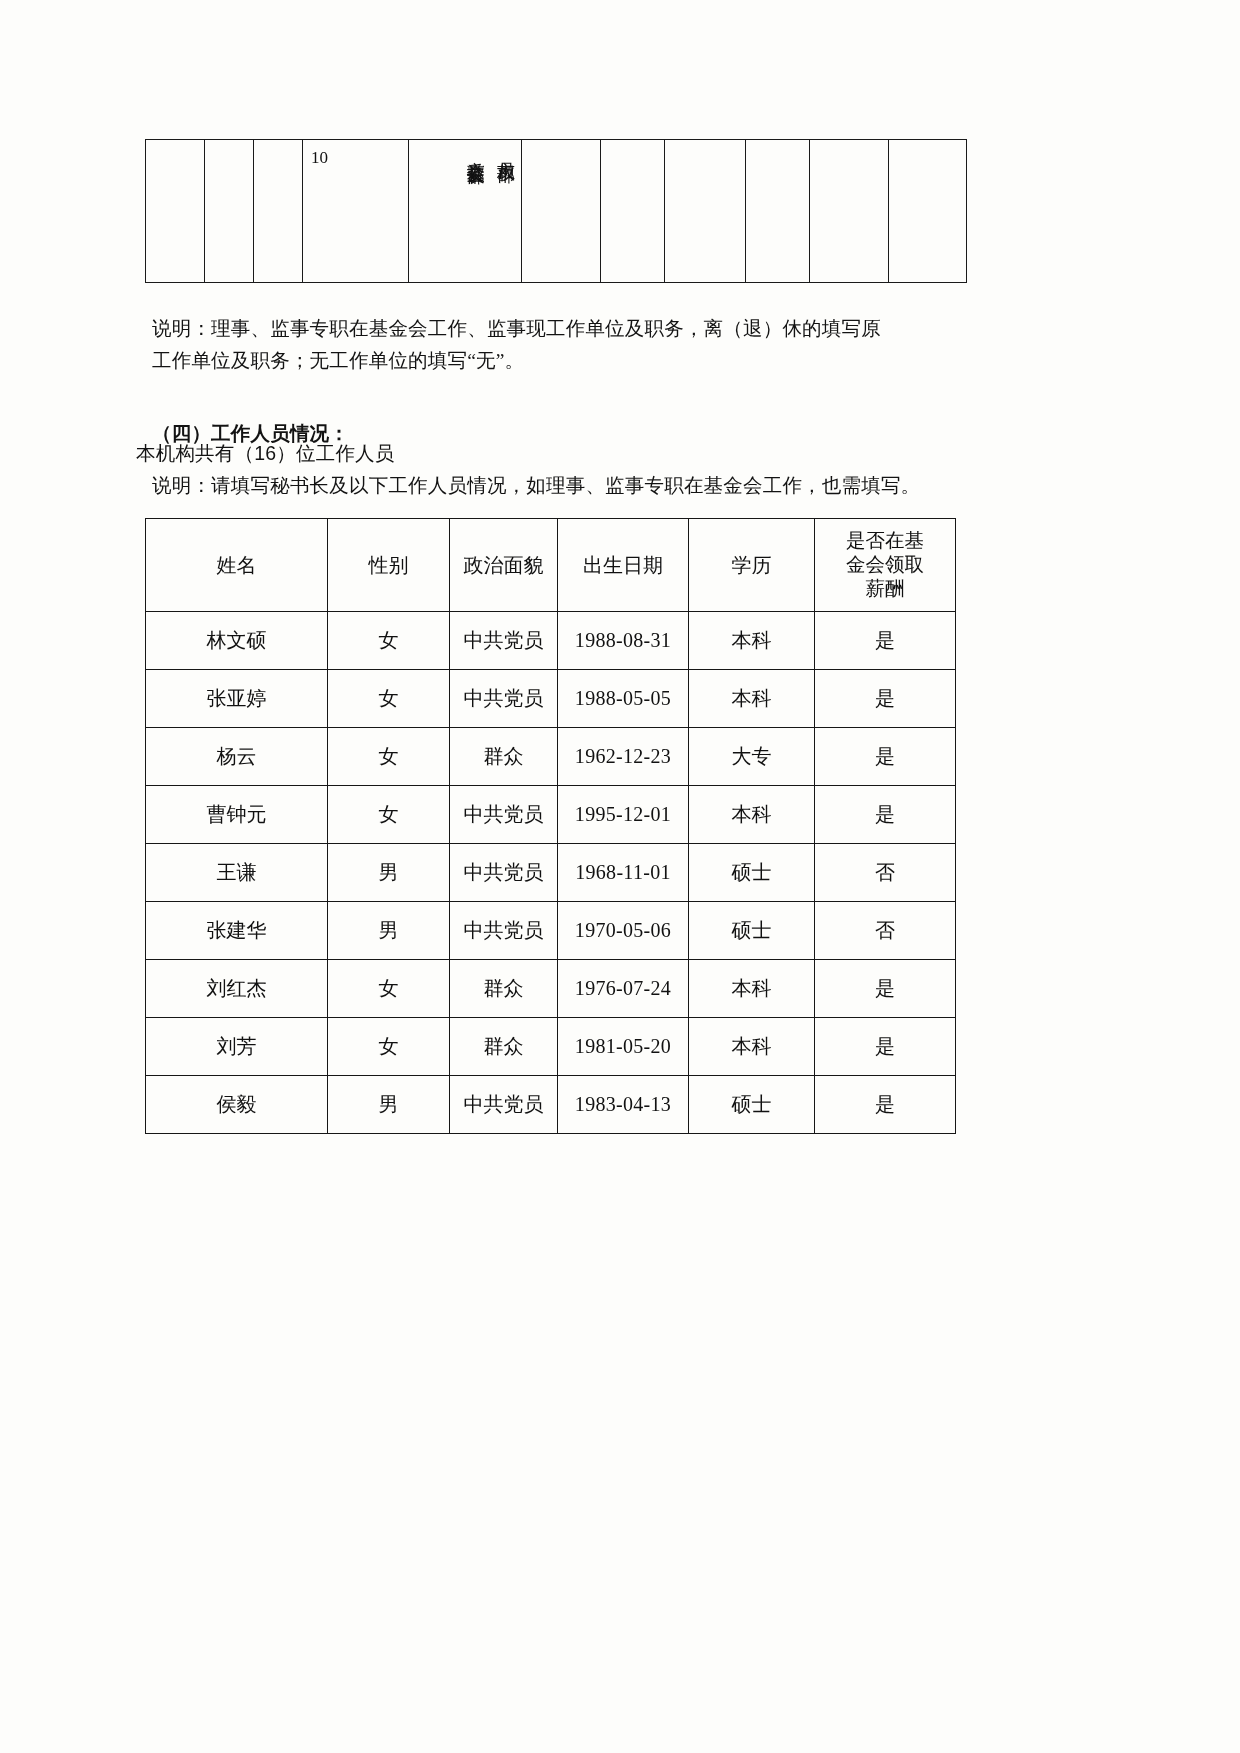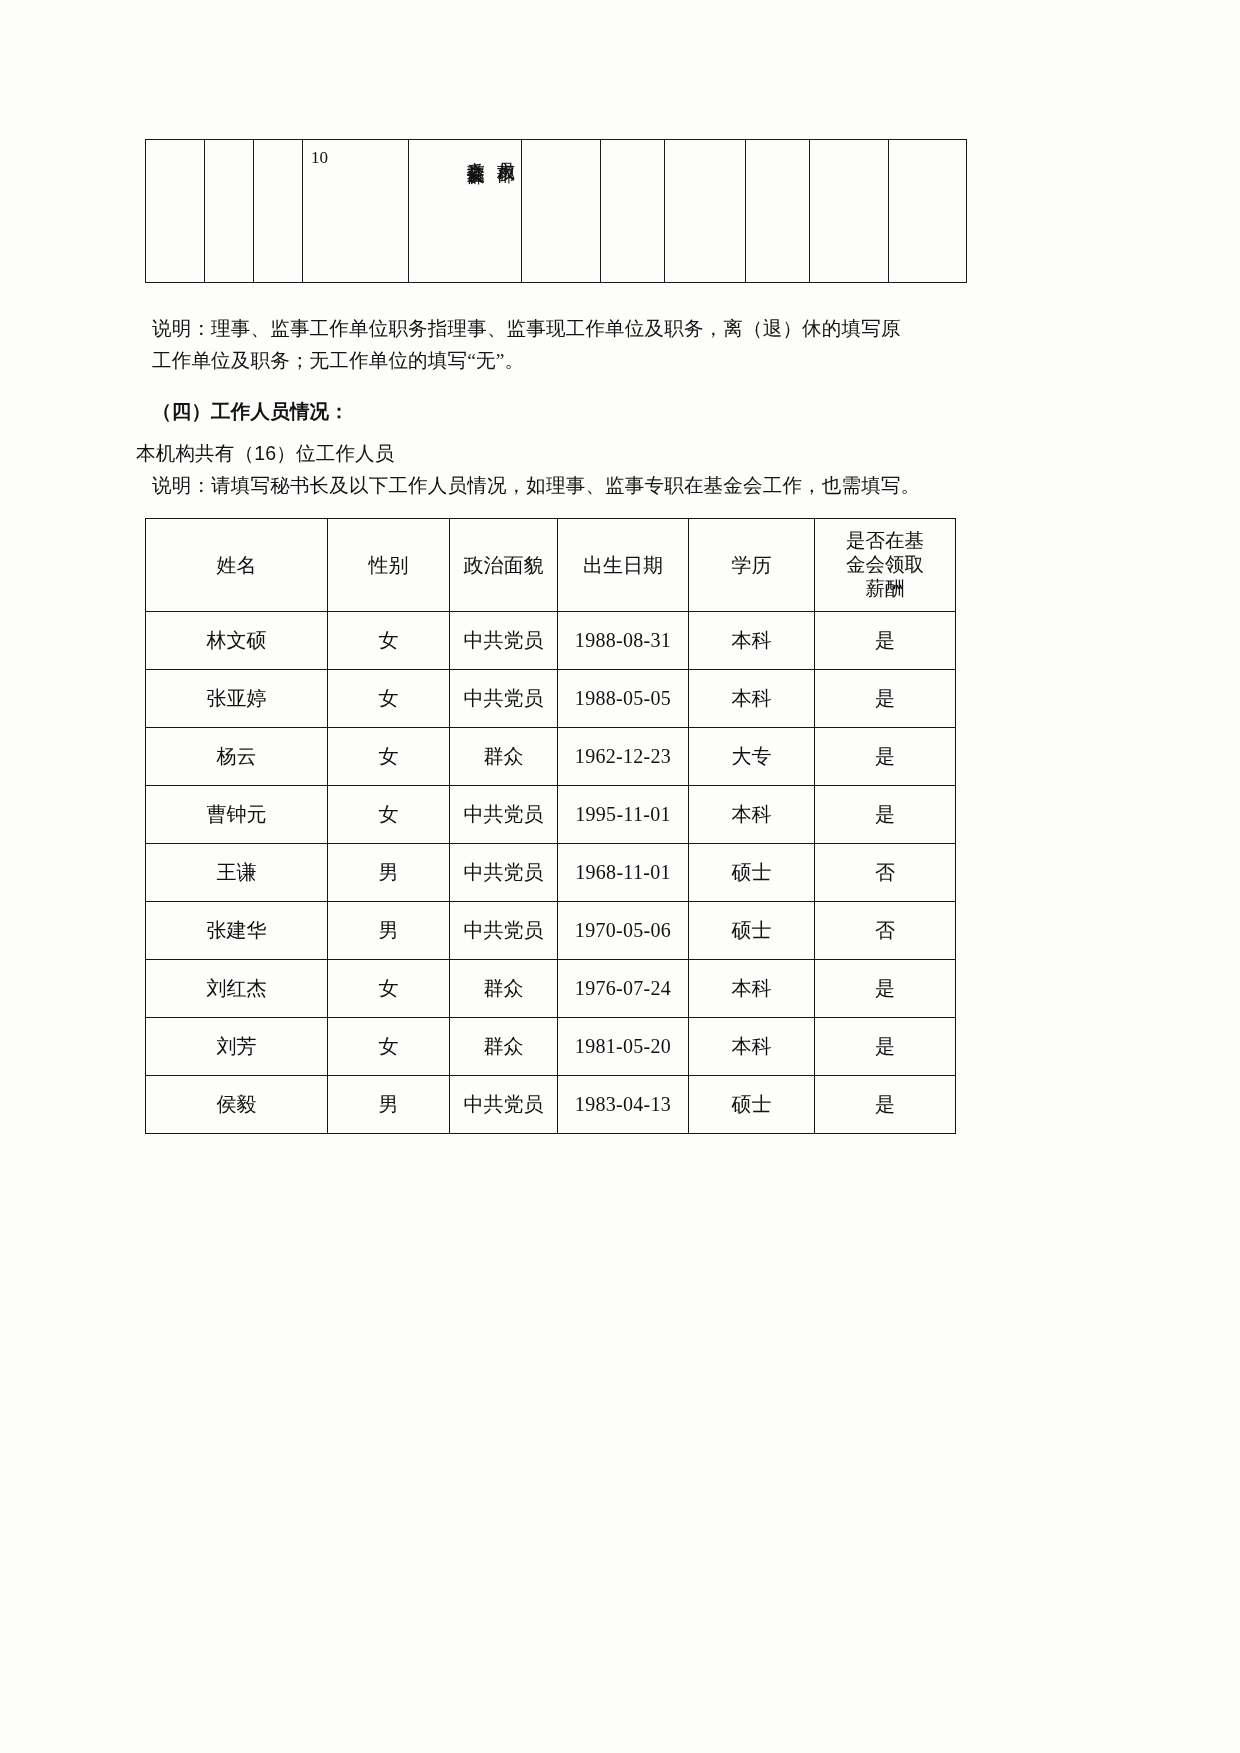--- a/index.html
+++ b/index.html
@@ -89,24 +89,24 @@
   }
   .note-1 {
     left: 152px;
     top: 313px;
     width: 800px;
     text-indent: 0;
   }
   .note-1 .l2 { display: block; }
   .section-title {
     left: 152px;
-    top: 395px;
+    top: 418px;
     font-weight: bold;
     font-size: 19.5px;
-    font-family: Liberation Sans, sans-serif;
+    font-family: Liberation Serif, serif;
   }
   .count-line {
     left: 136px;
     top: 437px;
     font-size: 19.5px;
     font-family: "Liberation Sans", sans-serif;
   }
   .note-2 {
     left: 152px;
     top: 469px;
@@ -194,21 +194,21 @@
         <td class="c8"></td>
         <td class="c9"></td>
         <td class="c10"></td>
         <td class="c11"></td>
       </tr>
     </tbody>
       </table>
   </div>
 
   <div class="para note-1">
-    <span>说明：理事、监事工作单位职务指理事、监事现工作单位及职务，离（退）休的填写原</span>
+    <span>说明：理事、监事专职在基金会工作、监事现工作单位及职务，离（退）休的填写原</span>
     <span class="l2">工作单位及职务；无工作单位的填写“无”。</span>
   </div>
 
   <div class="para section-title">（四）工作人员情况：</div>
   <div class="para count-line">本机构共有（16）位工作人员</div>
   <div class="para note-2">说明：请填写秘书长及以下工作人员情况，如理事、监事专职在基金会工作，也需填写。</div>
 
   <div class="staff-wrap">
     <table class="staff">
       <colgroup>
@@ -257,21 +257,21 @@
             <td>女</td>
             <td>群众</td>
             <td class="birth">1962-12-23</td>
             <td>大专</td>
             <td class="salary">是</td>
           </tr>
           <tr>
             <td>曹钟元</td>
             <td>女</td>
             <td>中共党员</td>
-            <td class="birth">1995-11-01</td>
+            <td class="birth">1995-12-01</td>
             <td>本科</td>
             <td class="salary">是</td>
           </tr>
           <tr>
             <td>王谦</td>
             <td>男</td>
             <td>中共党员</td>
             <td class="birth">1968-11-01</td>
             <td>硕士</td>
             <td class="salary">否</td>

